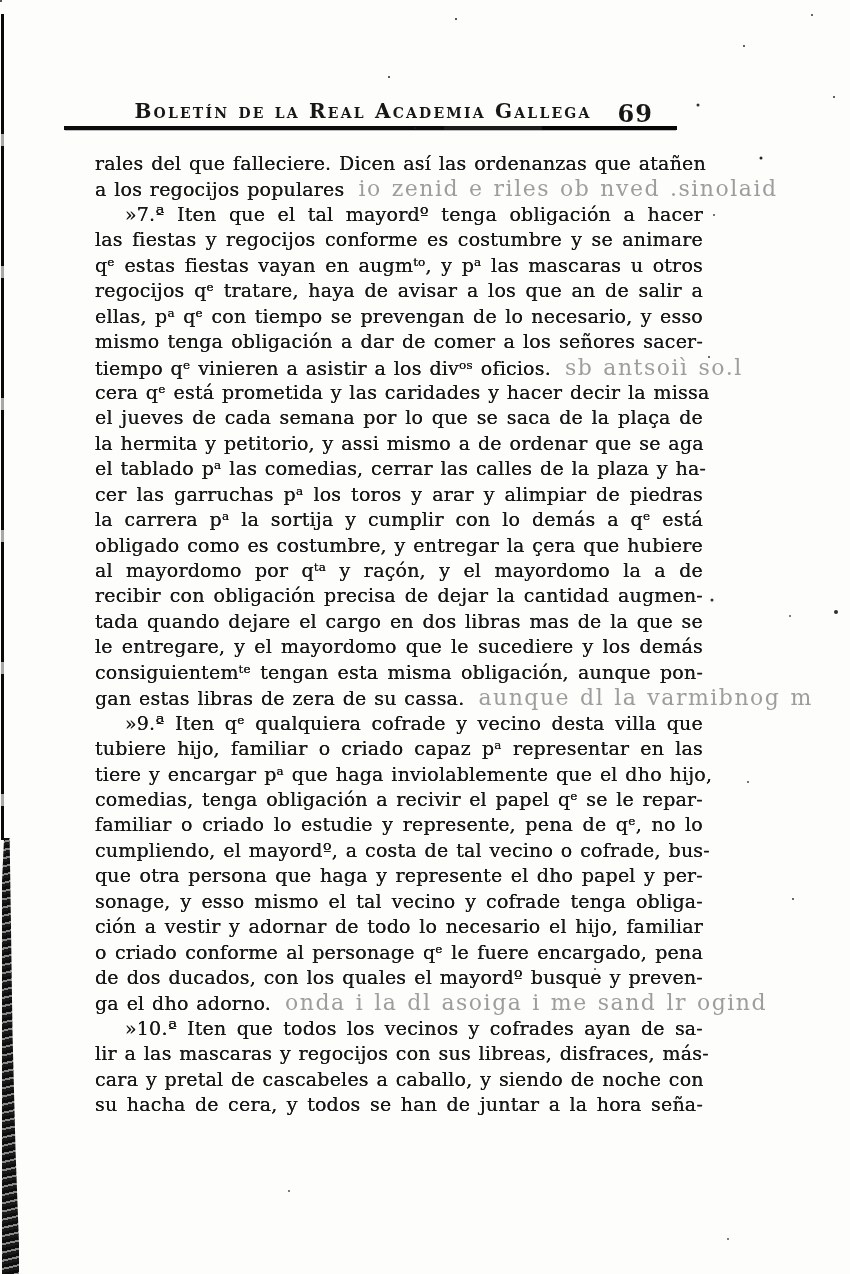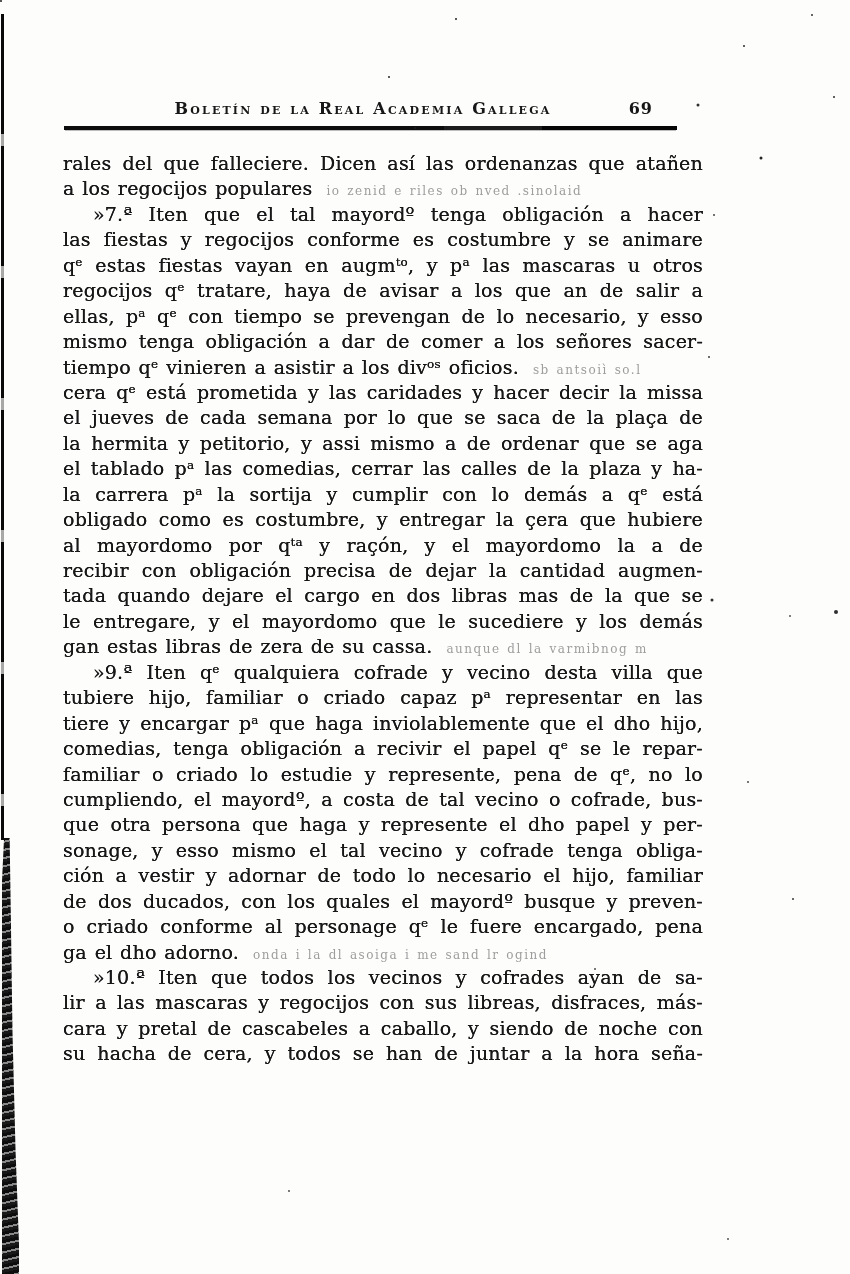--- a/index.html
+++ b/index.html
@@ -6,45 +6,46 @@
   body{
     width:850px;height:1274px;position:relative;overflow:hidden;
     background:var(--paper,#fdfdfc);
     font-family:"DejaVu Serif", serif;
   }
   .page{position:absolute;inset:0;color:var(--ink,#171717);}
   
   .header{position:absolute;top:99px;left:63px;width:640px;height:26px;}
   .journal-title{
     display:block;text-align:center;transform:translateX(-20px);
-    font-variant:small-caps;font-weight:bold;font-size:16px;
+    font-variant:small-caps;font-weight:bold;font-size:20px;
     letter-spacing:2.2px;white-space:nowrap;
   }
   .page-number{
-    position:absolute;right:50px;top:0;font-size:16px;font-weight:bold;
+    position:absolute;right:50px;top:0;font-size:24px;font-weight:bold;
     letter-spacing:1px;
   }
   .header-rule{
     position:absolute;top:126px;left:64px;width:613px;height:4px;
     background:linear-gradient(90deg,#0c0c0c 0 62%,#1c1c1c 62% 78%,#060606 78%);
     box-shadow:0 2px 0 -1px rgba(0,0,0,.25);
   }
   
   .text-block{position:absolute;top:151px;left:63px;width:640px;}
   .line{
     display:block;height:25.45px;line-height:25.45px;font-size:19px;
     white-space:nowrap;letter-spacing:.2px;word-spacing:1.5px;
     text-align:justify;text-align-last:justify;
     text-shadow:0 0 .6px currentColor;
+    margin-left:32px;
   }
   .line.no-justify{text-align:left;text-align-last:left;}
   .line.indent{text-indent:30px;}
   .ghost-text{
     color:var(--ghost,#8d8d8d);opacity:.85;letter-spacing:1.5px;
-    margin-left:14px;text-shadow:none;font-size:12px;
+    margin-left:14px;text-shadow:none;font-size:22px;
   }
   
   .edge-line{
     position:absolute;left:1px;top:14px;width:3px;height:826px;
     background:repeating-linear-gradient(180deg,#0a0a0a 0 120px,rgba(10,10,10,.35) 120px 132px);
   }
   .binding-shadow{
     position:absolute;left:2px;top:838px;width:17px;height:436px;
     background:
       repeating-linear-gradient(167deg,rgba(0,0,0,.95) 0 3px,rgba(40,40,40,.55) 3px 5px,rgba(0,0,0,.9) 5px 8px);
@@ -83,38 +84,40 @@
       <div class="line"><span>las fiestas y regocijos conforme es costumbre y se animare</span></div>
       <div class="line"><span>qᵉ estas fiestas vayan en augmᵗᵒ, y pᵃ las mascaras u otros</span></div>
       <div class="line"><span>regocijos qᵉ tratare, haya de avisar a los que an de salir a</span></div>
       <div class="line"><span>ellas, pᵃ qᵉ con tiempo se prevengan de lo necesario, y esso</span></div>
       <div class="line"><span>mismo tenga obligación a dar de comer a los señores sacer-</span></div>
       <div class="line no-justify"><span>tiempo qᵉ vinieren a asistir a los divᵒˢ oficios.</span><span class="ghost-text">sb antsoiì so.l</span></div>
       <div class="line"><span>cera qᵉ está prometida y las caridades y hacer decir la missa</span></div>
       <div class="line"><span>el jueves de cada semana por lo que se saca de la plaça de</span></div>
       <div class="line"><span>la hermita y petitorio, y assi mismo a de ordenar que se aga</span></div>
       <div class="line"><span>el tablado pᵃ las comedias, cerrar las calles de la plaza y ha-</span></div>
+      <div class="line"><span>cer las garruchas pᵃ los toros y arar y alimpiar de piedras</span></div>
       <div class="line"><span>la carrera pᵃ la sortija y cumplir con lo demás a qᵉ está</span></div>
       <div class="line"><span>obligado como es costumbre, y entregar la çera que hubiere</span></div>
       <div class="line"><span>al mayordomo por qᵗᵃ y raçón, y el mayordomo la a de</span></div>
       <div class="line"><span>recibir con obligación precisa de dejar la cantidad augmen-</span></div>
       <div class="line"><span>tada quando dejare el cargo en dos libras mas de la que se</span></div>
       <div class="line"><span>le entregare, y el mayordomo que le sucediere y los demás</span></div>
+      <div class="line"><span>consiguientemᵗᵉ tengan esta misma obligación, aunque pon-</span></div>
       <div class="line no-justify"><span>gan estas libras de zera de su cassa.</span><span class="ghost-text">aunque dl la varmibnog m</span></div>
       <div class="line indent"><span>»9.ª  Iten qᵉ qualquiera cofrade y vecino desta villa que</span></div>
       <div class="line"><span>tubiere hijo, familiar o criado capaz pᵃ representar en las</span></div>
       <div class="line"><span>tiere y encargar pᵃ que haga inviolablemente que el dho hijo,</span></div>
       <div class="line"><span>comedias, tenga obligación a recivir el papel qᵉ se le repar-</span></div>
       <div class="line"><span>familiar o criado lo estudie y represente, pena de qᵉ, no lo</span></div>
       <div class="line"><span>cumpliendo, el mayordº, a costa de tal vecino o cofrade, bus-</span></div>
       <div class="line"><span>que otra persona que haga y represente el dho papel y per-</span></div>
       <div class="line"><span>sonage, y esso mismo el tal vecino y cofrade tenga obliga-</span></div>
       <div class="line"><span>ción a vestir y adornar de todo lo necesario el hijo, familiar</span></div>
+      <div class="line"><span>o criado conforme al personage qᵉ le fuere encargado, pena</span></div>
       <div class="line"><span>de dos ducados, con los quales el mayordº busque y preven-</span></div>
-      <div class="line"><span>o criado conforme al personage qᵉ le fuere encargado, pena</span></div>
       <div class="line no-justify"><span>ga el dho adorno.</span><span class="ghost-text">onda i la dl asoiga i me sand lr ogind</span></div>
       <div class="line indent"><span>»10.ª  Iten que todos los vecinos y cofrades ayan de sa-</span></div>
       <div class="line"><span>lir a las mascaras y regocijos con sus libreas, disfraces, más-</span></div>
       <div class="line"><span>cara y pretal de cascabeles a caballo, y siendo de noche con</span></div>
       <div class="line"><span>su hacha de cera, y todos se han de juntar a la hora seña-</span></div>
     </div>
 
   <div class="edge-line"></div>
   <div class="binding-shadow"></div>
   <div class="specks"></div>

